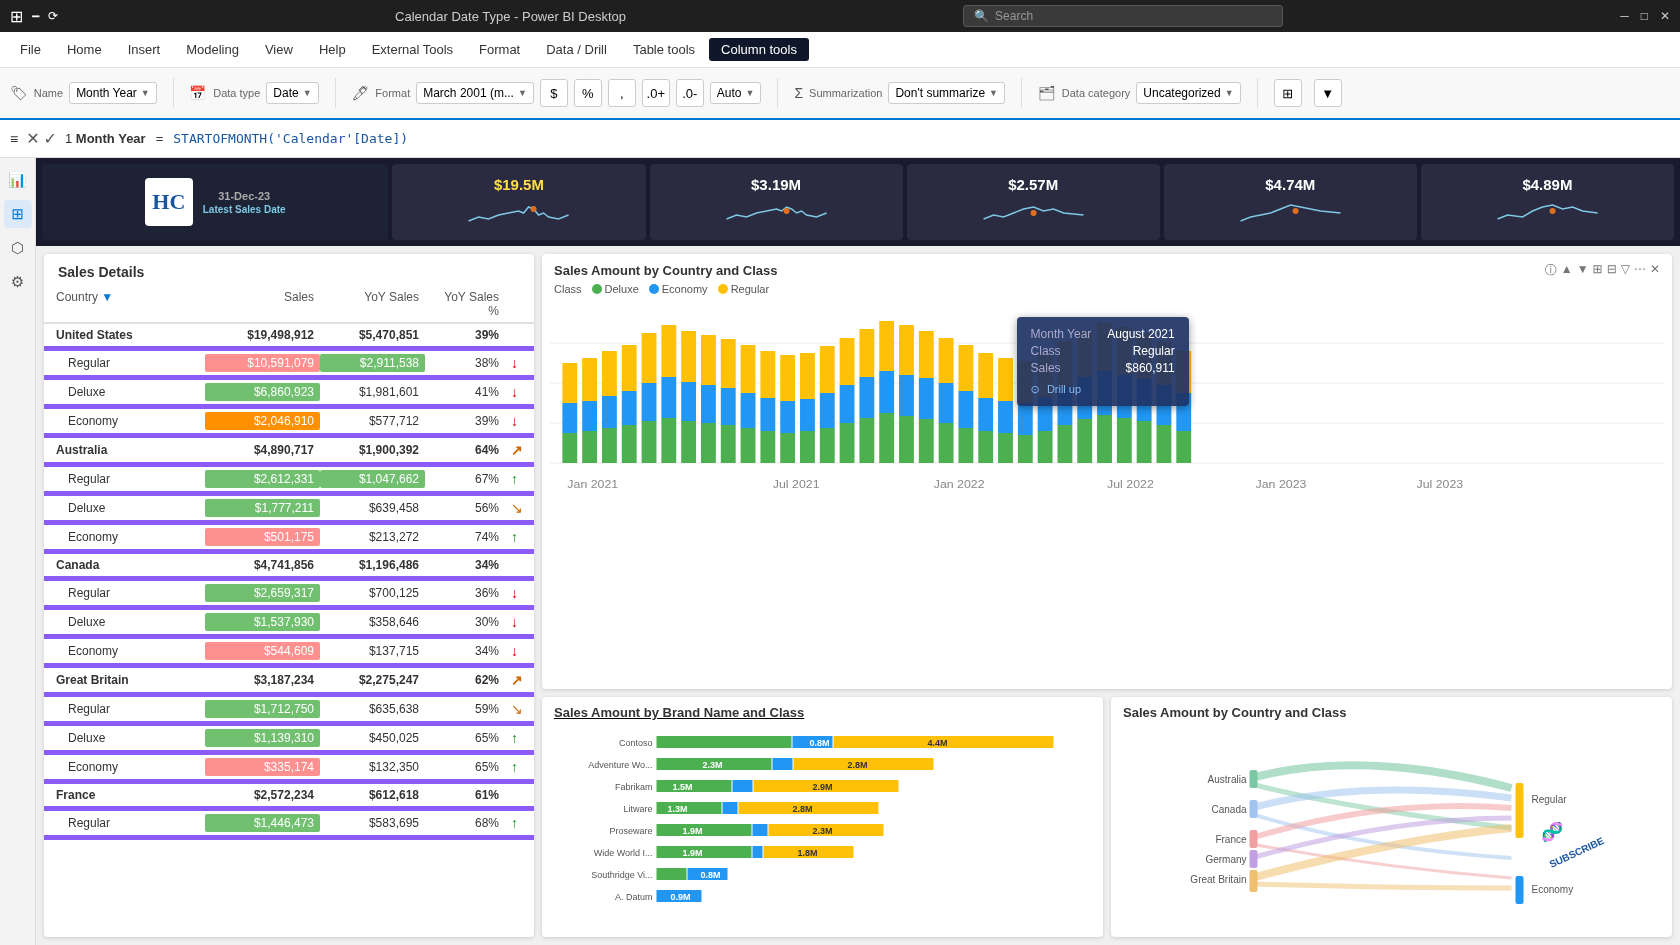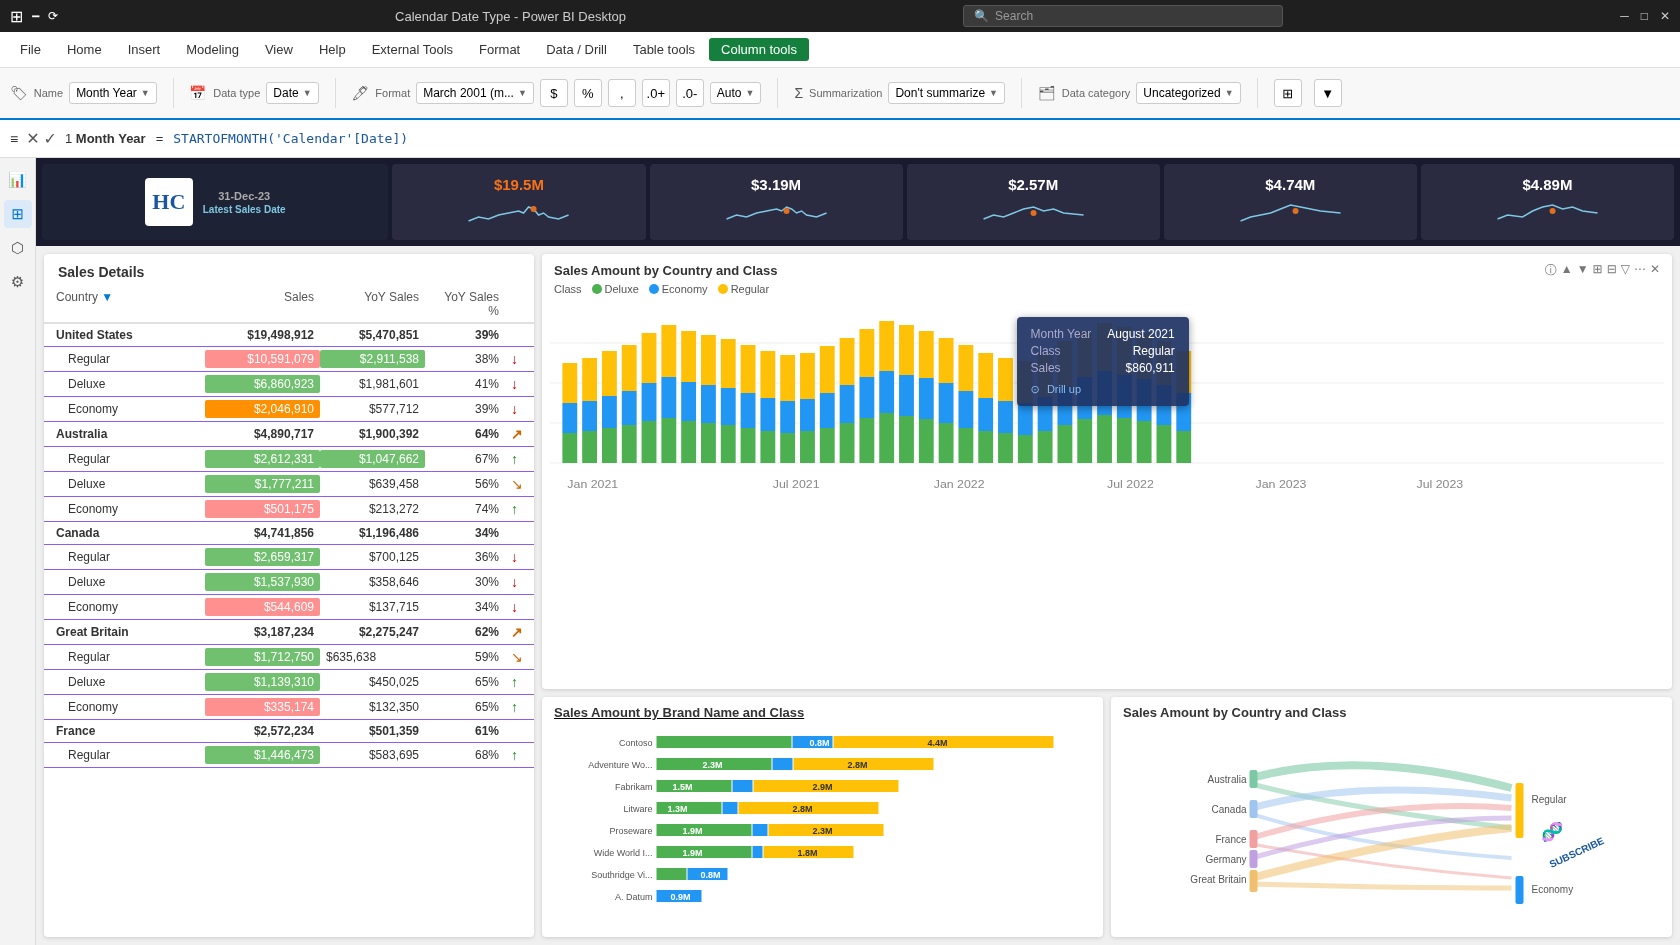--- a/index.html
+++ b/index.html
@@ -42,21 +42,21 @@
       gap: 2px;
     }
     .menu-item {
       padding: 4px 12px;
       font-size: 13px;
       cursor: pointer;
       border-radius: 3px;
       color: #333;
       white-space: nowrap;
     }
-    .menu-item.active { background: #15803d; color: #fff; }
+    .menu-item.active { background: #0f172a; color: #fff; }
 
     
     .ribbon {
       height: 52px;
       background: #f8f8f8;
       border-bottom: 2px solid #0078d4;
       display: flex;
       align-items: center;
       padding: 0 10px;
       gap: 12px;
@@ -217,21 +217,21 @@
       color: #555;
       padding: 4px 6px;
       text-align: left;
     }
     .th.right { text-align: right; }
     .table-body { flex: 1; overflow-y: auto; }
     .tr {
       display: grid;
       grid-template-columns: 155px 115px 105px 80px 22px;
       padding: 0 6px;
-      border-bottom: 1px solid #8b5cf6;
+      border-bottom: 5px solid #8b5cf6;
       align-items: center;
     }
     .tr.country-row { font-weight: 700; }
     .td {
       font-size: 12px;
       padding: 4px 6px;
       color: #333;
     }
     .td.right { text-align: right; }
     .td.red-bg { background: #ff9090; color: #fff; border-radius: 2px; text-align: right; padding: 2px 6px; }
@@ -435,21 +435,21 @@
 
       <div class="kpi-card first" style="background:#1e2235;">
         <div class="kpi-card-logo" style="background:#fff; color:#1a56a0; font-size:22px; font-weight:900; font-family:serif;">HC</div>
         <div class="kpi-card-info">
           <div class="kpi-date">31-Dec-23</div>
           <div class="kpi-subtitle">Latest Sales Date</div>
         </div>
       </div>
 
       <div class="kpi-card">
-        <div style="font-size:15px;font-weight:bold;color:#f97316;">$19.5M</div>
+        <div style="font-size:15px;font-weight:bold;color:#fde047;">$19.5M</div>
         <svg class="kpi-spark" viewBox="0 0 100 36">
           <polyline points="0,28 10,24 20,26 30,22 40,20 50,18 55,20 60,14 65,16 70,22 75,20 80,24 90,26 100,22" fill="none" stroke="#7ec8e3" stroke-width="1.5"></polyline>
           <circle cx="65" cy="16" r="3" fill="#e07020"></circle>
         </svg>
       </div>
       <div class="kpi-card">
         <div style="font-size:15px;font-weight:bold;color:#fff;">$3.19M</div>
         <svg class="kpi-spark" viewBox="0 0 100 36">
           <polyline points="0,26 10,22 20,24 30,20 40,18 50,16 55,18 60,14 65,16 70,20 75,18 80,22 90,24 100,20" fill="none" stroke="#7ec8e3" stroke-width="1.5"></polyline>
           <circle cx="60" cy="18" r="3" fill="#e07020"></circle>
@@ -581,21 +581,21 @@
           <div class="tr country-row">
             <div class="td" style="font-weight:700;">Great Britain</div>
             <div class="td right">$3,187,234</div>
             <div class="td right">$2,275,247</div>
             <div class="td right" style="font-weight:700;">62%</div>
             <div class="td pct-arrow" style="color:#cc6600;">↗</div>
           </div>
           <div class="tr">
             <div class="td" style="padding-left:18px;">Regular</div>
             <div class="td green-bg">$1,712,750</div>
-            <div class="td" style="text-align:left;">$635,638</div>
+            <div class="td" style="text-align:right;">$635,638</div>
             <div class="td right">59%</div>
             <div class="td pct-arrow" style="color:#cc6600;">↘</div>
           </div>
           <div class="tr">
             <div class="td" style="padding-left:18px;">Deluxe</div>
             <div class="td green-bg">$1,139,310</div>
             <div class="td" style="text-align:right;">$450,025</div>
             <div class="td right">65%</div>
             <div class="td pct-arrow arrow-up" style="color:#1a8a1a;">↑</div>
           </div>
@@ -603,21 +603,21 @@
             <div class="td" style="padding-left:18px;">Economy</div>
             <div class="td red-bg">$335,174</div>
             <div class="td" style="text-align:right;">$132,350</div>
             <div class="td right">65%</div>
             <div class="td pct-arrow arrow-up" style="color:#1a8a1a;">↑</div>
           </div>
 
           <div class="tr country-row">
             <div class="td" style="font-weight:700;">France</div>
             <div class="td right">$2,572,234</div>
-            <div class="td right">$501,359</div>
+            <div class="td right">$612,618</div>
             <div class="td right" style="font-weight:700;">61%</div>
             <div class="td"></div>
           </div>
           <div class="tr">
             <div class="td" style="padding-left:18px;">Regular</div>
             <div class="td green-bg">$1,446,473</div>
             <div class="td" style="text-align:right;">$583,695</div>
             <div class="td right">68%</div>
             <div class="td pct-arrow arrow-up" style="color:#1a8a1a;">↑</div>
           </div>

